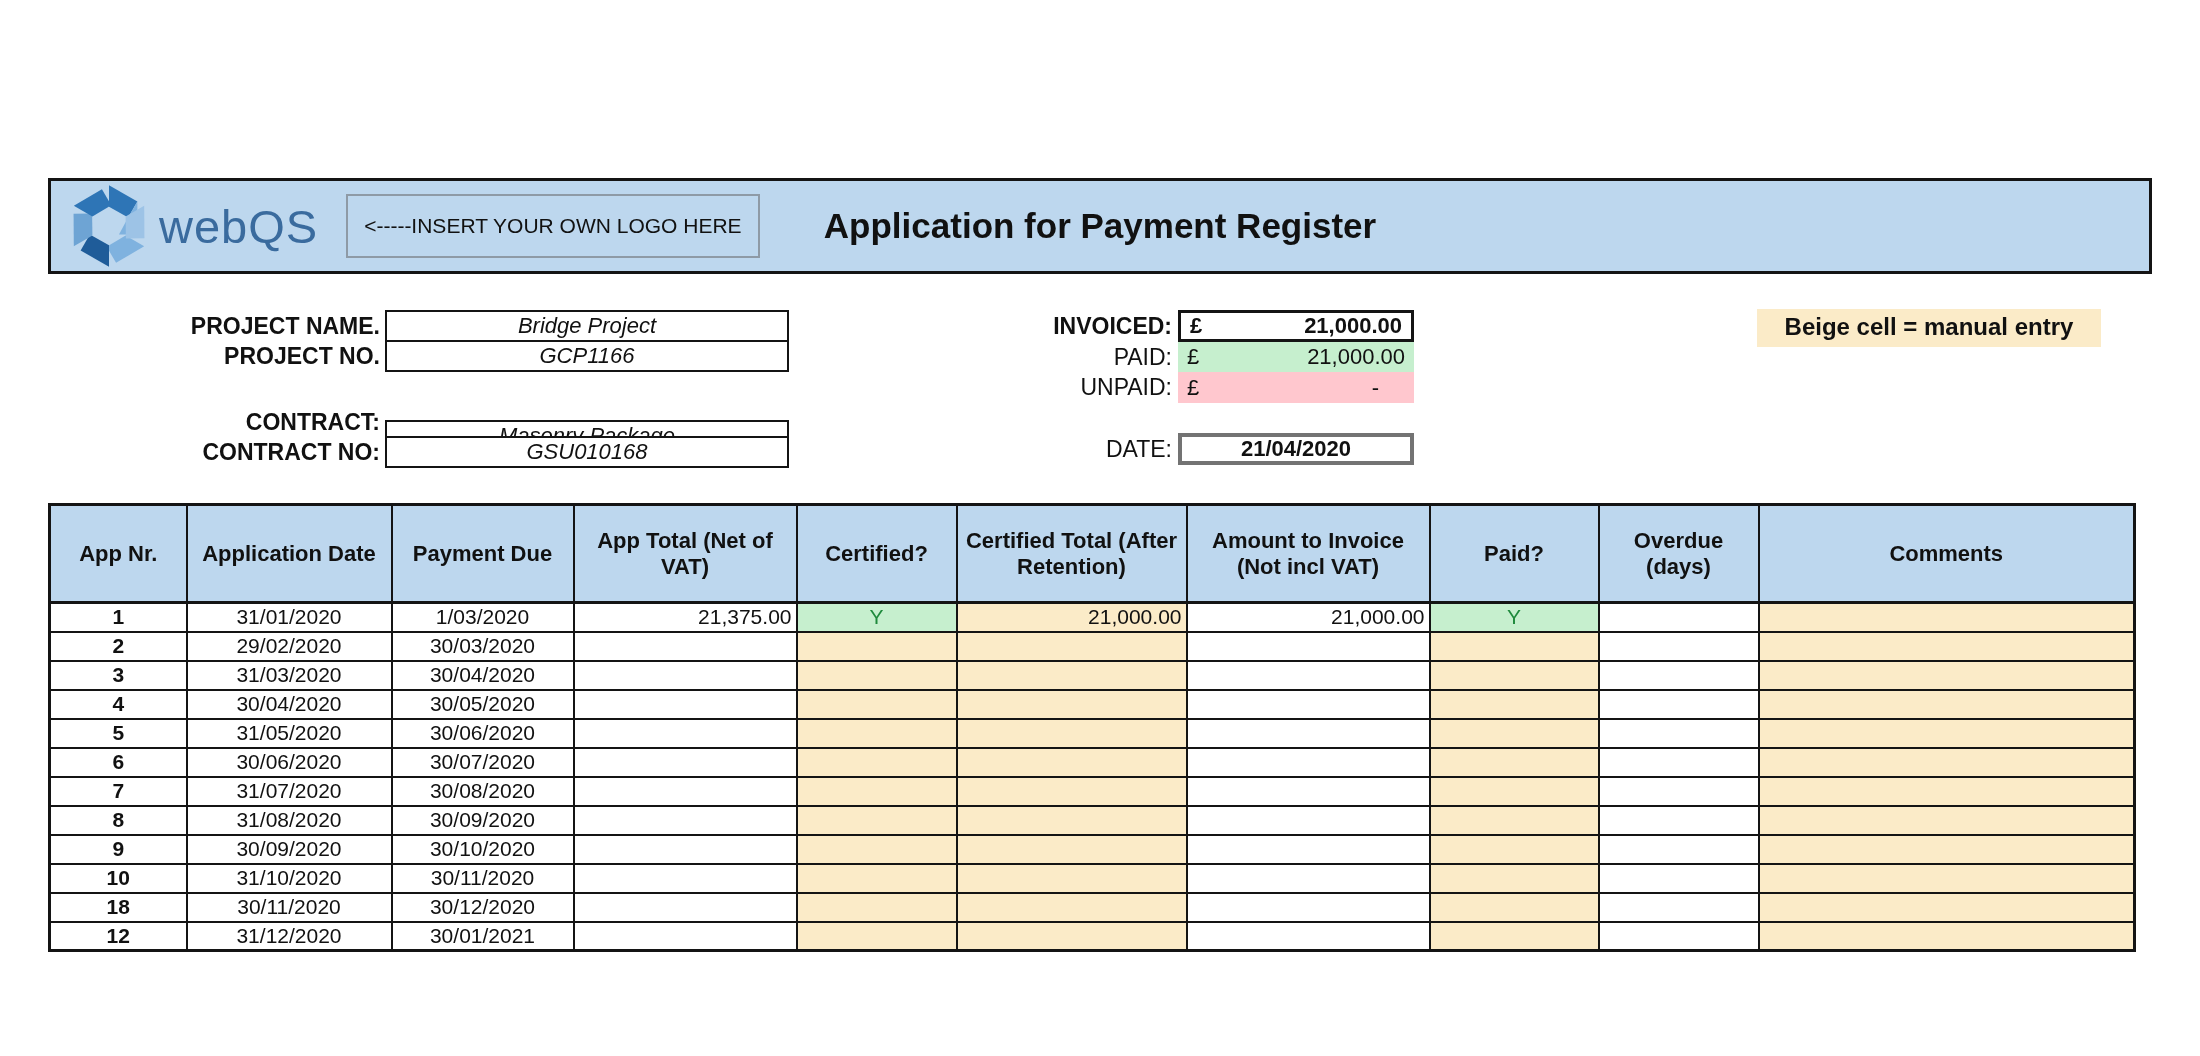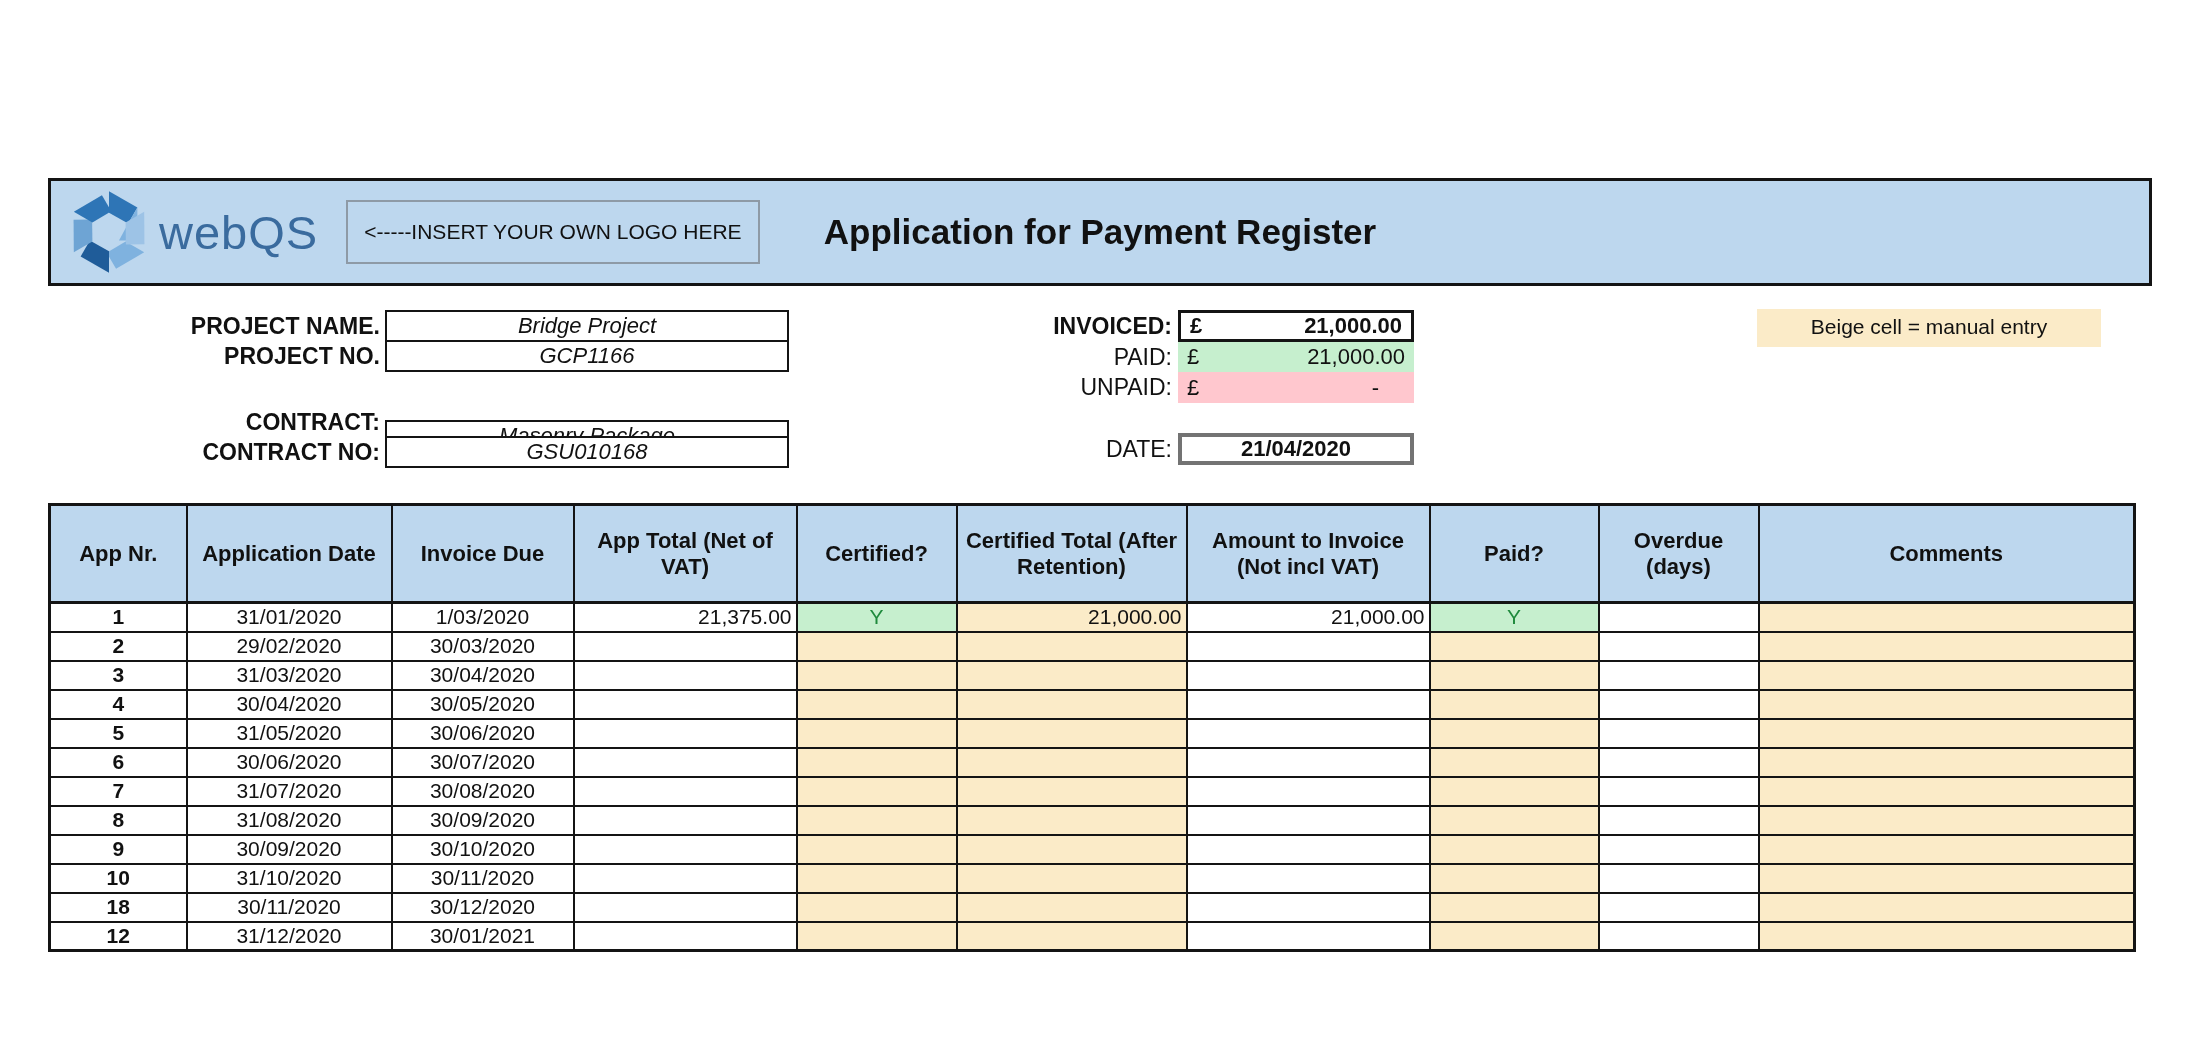--- a/index.html
+++ b/index.html
@@ -8,21 +8,21 @@
     --good-green-bg:#C6EFCE;
     --good-green-text:#1E8A3C;
     --bad-red-bg:#FFC7CE;
   }
   *{box-sizing:border-box;}
   html,body{margin:0;padding:0;background:#fff;}
   body{font-family:"Liberation Sans", sans-serif; color:#111;}
   #page{position:relative;width:2200px;height:1056px;background:#fff;overflow:hidden;}
 
   
-  .banner{position:absolute;left:48px;top:178px;width:2104px;height:108px;
+  .banner{position:absolute;left:48px;top:178px;width:2104px;height:96px;
     background:var(--header-blue);border:3px solid #141414;display:flex;align-items:center;}
   .logo-wrap{display:flex;align-items:center;margin-left:12px;}
   .logo-text{font-size:47px;color:#3A6B9E;margin-left:4px;letter-spacing:1px;}
   .logo-placeholder{margin-left:28px;border:2px solid #8E9AA6;padding:18px 16px;
     font-size:21px;color:#111;white-space:nowrap;background:transparent;}
   .banner-title{position:absolute;left:50%;transform:translateX(-50%);
     font-size:35px;font-weight:bold;white-space:nowrap;}
 
   
   .lbl{position:absolute;left:48px;width:332px;font-weight:bold;font-size:23px;
@@ -36,22 +36,22 @@
     display:flex;justify-content:space-between;align-items:center;padding:0 9px;}
   .sbox .cur{text-align:left;}
   .box-invoiced{border:3px solid #141414;background:#fff;font-weight:bold;}
   .box-paid{background:var(--good-green-bg);height:30px;}
   .box-unpaid{background:var(--bad-red-bg);height:31px;}
   .box-unpaid .val{padding-right:26px;}
   .box-date{border:4px solid #737373;background:#fff;font-weight:bold;
     justify-content:center;text-align:center;}
 
   .note{position:absolute;left:1757px;top:309px;width:344px;height:38px;
-    background:var(--manual-beige);text-align:center;font-weight:normal;
-    font-size:21px;line-height:35px;}
+    background:var(--manual-beige);text-align:center;font-weight:bold;
+    font-size:24px;line-height:35px;}
 
   
   table.register{position:absolute;left:48px;top:503px;width:2085px;
     border-collapse:collapse;table-layout:fixed;border:3px solid #141414;
     font-size:21px;}
   table.register th{border:2px solid #141414;border-bottom:3px solid #141414;
     background:var(--header-blue);font-size:22px;font-weight:bold;height:98px;
     padding:0 8px;text-align:center;}
   table.register td{border:2px solid #141414;height:29px;padding:0 4px;
     overflow:hidden;white-space:nowrap;}
@@ -129,21 +129,21 @@
         <col style="width: 230px;">
         <col style="width: 243px;">
         <col style="width: 169px;">
         <col style="width: 160px;">
         <col style="width: 376px;">
       </colgroup>
     <thead>
         <tr>
           <th>App Nr.</th>
           <th>Application Date</th>
-          <th>Invoice Due</th>
+          <th>Payment Due</th>
           <th>App Total (Net of VAT)</th>
           <th>Certified?</th>
           <th>Certified Total (After Retention)</th>
           <th>Amount to Invoice (Not incl VAT)</th>
           <th>Paid?</th>
           <th>Overdue (days)</th>
           <th>Comments</th>
         </tr>
       </thead>
     <tbody>

